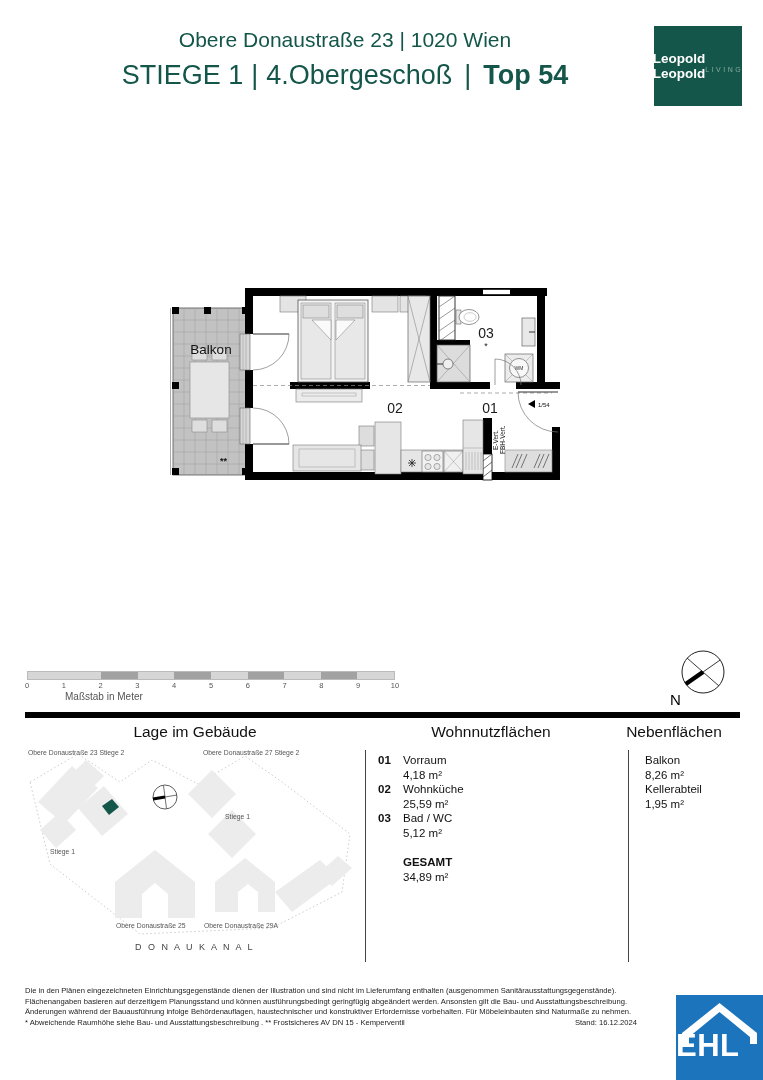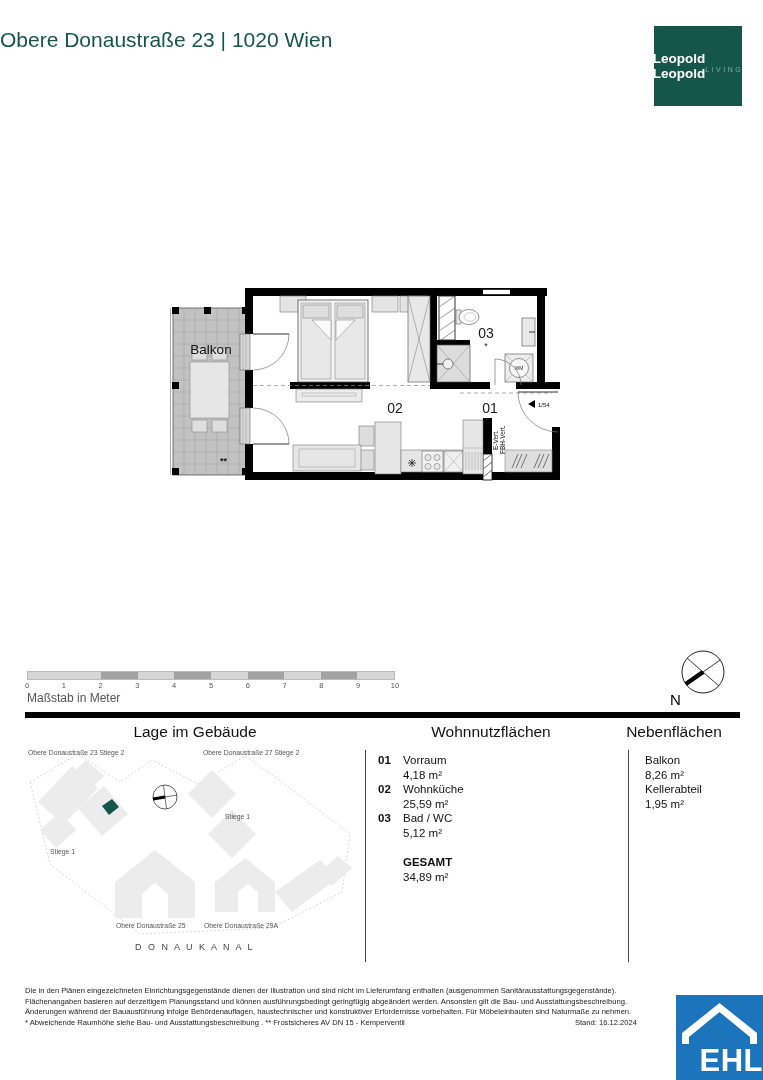--- a/index.html
+++ b/index.html
@@ -1,20 +1,20 @@
 <!DOCTYPE html>
 <html><head>
 <meta charset="utf-8">
 <style>
   html,body{margin:0;padding:0;background:#888;}
   .page{position:relative;width:763px;height:1080px;background:#fff;overflow:hidden;
         font-family:"Liberation Sans",sans-serif;color:#111;margin:0 auto;}
 
   
-  .addr{position:absolute;top:28px;left:0;width:690px;text-align:left;
+  .addr{position:absolute;top:28px;left:0;width:690px;text-align:center;
         font-size:21px;color:#14564a;}
   .subtitle{position:absolute;top:60px;left:0;width:690px;text-align:center;
         font-size:27px;color:#14564a;}
   .subtitle .sep{margin:0 8px;}
   .subtitle .sep2{margin:0 12px;}
   .subtitle b{font-weight:bold;}
   .lq-logo{position:absolute;left:654px;top:26px;width:88px;height:80px;background:#14564a;
         display:flex;align-items:center;justify-content:center;}
   .lq-name{color:#fff;font-weight:bold;font-size:13.5px;line-height:15px;text-align:center;}
   .lq-tagline{color:#87ab9f;font-size:7px;letter-spacing:2.5px;margin-top:7px;text-align:center;}
@@ -23,21 +23,21 @@
   .plan{position:absolute;left:160px;top:282px;width:420px;height:215px;}
 
   
   .scalebar{position:absolute;left:27px;top:671px;width:368px;}
   .sb-track{display:flex;height:7px;border:0.5px solid #bbb;}
   .seg{flex:1;}
   .seg.l{background:#d6d6d6;}
   .seg.d{background:#a2a2a2;}
   .sb-ticks{position:relative;height:10px;font-size:7.5px;color:#555;}
   .sb-ticks span{position:absolute;transform:translateX(-50%);top:1px;}
-  .sb-caption{font-size:12px;color:#555;margin-top:1px;}
+  .sb-caption{font-size:10px;color:#555;margin-top:1px;margin-left:38px;}
 
   
   .compass{position:absolute;left:666px;top:643px;}
 
   
   .divider{position:absolute;left:25px;top:712px;width:715px;height:6px;background:#000;}
   .sec-title{position:absolute;top:723px;font-size:15.5px;color:#111;text-align:center;}
   .t-lage{left:55px;width:280px;}
   .t-wohn{left:372px;width:238px;}
   .t-neben{left:608px;width:132px;}
@@ -55,29 +55,32 @@
   .total-label{font-weight:bold;margin-left:25px;}
   .secondary{position:absolute;left:645px;top:753px;font-size:11.5px;line-height:14.5px;color:#111;}
 
   
   .disclaimer{position:absolute;left:25px;top:986px;width:612px;font-size:7.6px;
         line-height:10.6px;color:#222;}
   .l4{display:flex;justify-content:space-between;align-items:flex-end;}
 
   .ehl{position:absolute;right:0;bottom:0;width:87px;height:85px;background:#1c75bc;}
   .ehl svg{position:absolute;left:0;top:0;}
-  .ehl-text{position:absolute;left:0;right:0;bottom:1px;text-align:right;color:#fff;
+  .ehl-text{position:absolute;left:0;right:0;bottom:16px;text-align:left;color:#fff;
         font-weight:bold;font-size:31px;letter-spacing:0.5px;}
 </style>
 </head>
 <body>
 
 <div class="page">
 
   <div class="addr">Obere Donaustraße 23 | 1020 Wien</div>
+  <div class="subtitle">
+    <span>STIEGE 1</span><span class="sep">|</span><span>4.Obergeschoß</span><span class="sep2">|</span><b>Top 54</b>
+  </div>
   <div class="lq-logo">
     <div class="lq-name">
       <div>Leopold</div>
       <div>Leopold</div>
     </div>
     <div class="lq-tagline">LIVING</div>
   </div>
 
   <svg class="plan" viewBox="0 0 420 215" width="420" height="215">
 

